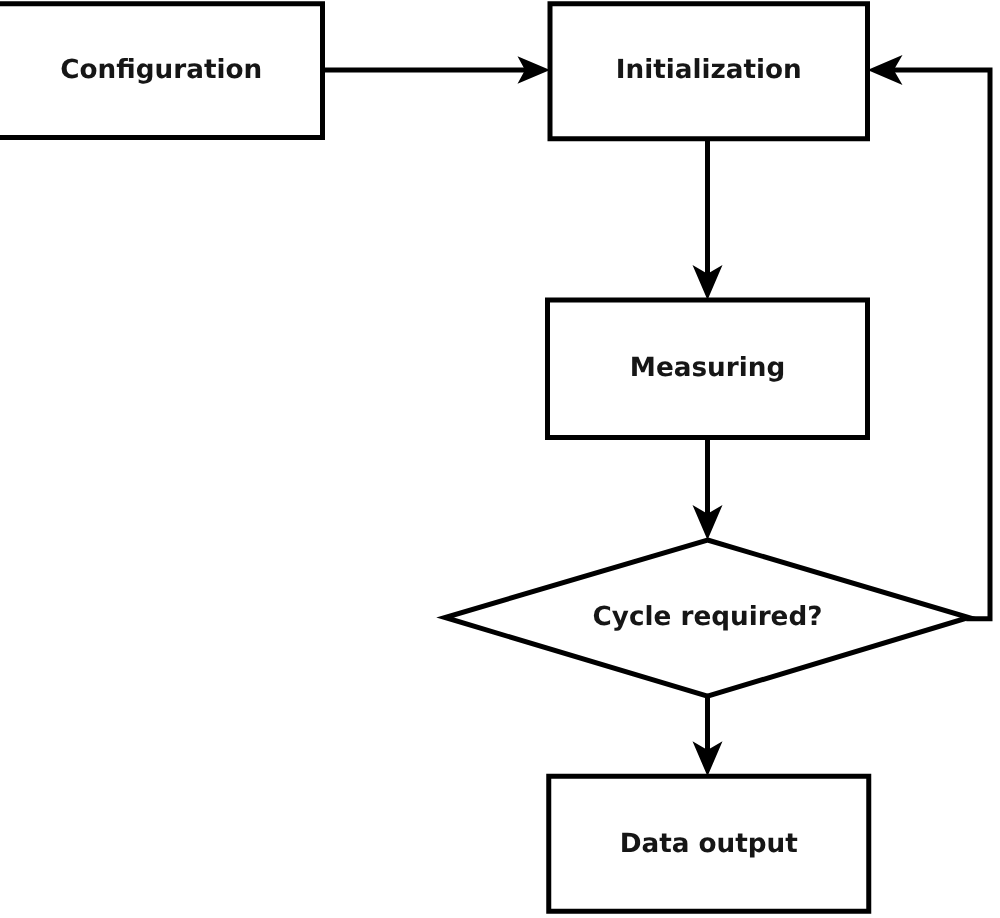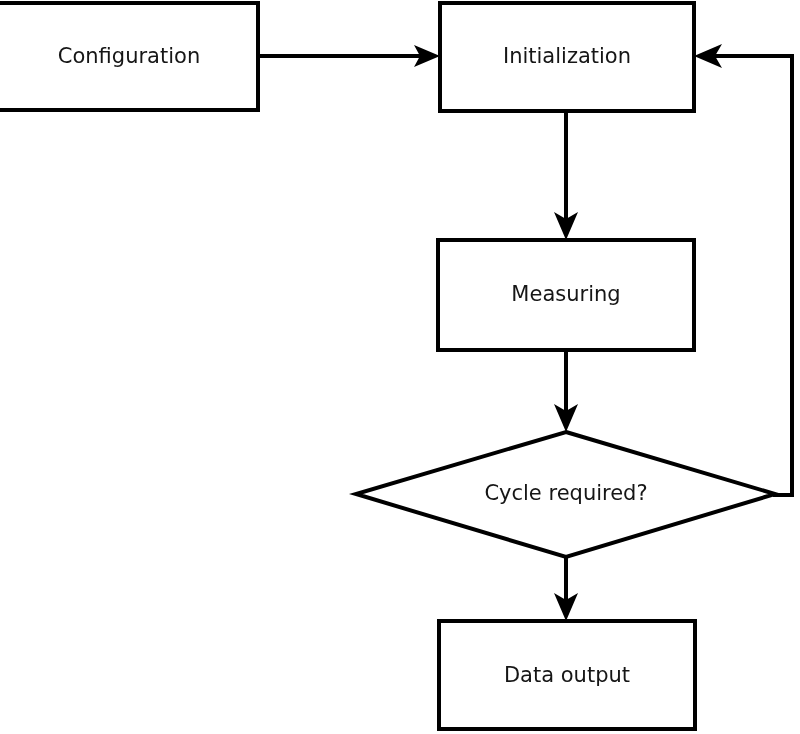--- a/index.html
+++ b/index.html
@@ -10,20 +10,21 @@
   }
   body {
     font-family: "DejaVu Sans", sans-serif;
   }
   #canvas {
     position: relative;
     width: 800px;
     height: 734px;
     background: #ffffff;
     overflow: hidden;
+    font-weight: bold;
   }
   #flow-svg {
     position: absolute;
     top: 0;
     left: 0;
     width: 800px;
     height: 734px;
     display: block;
   }
   .node-label {

